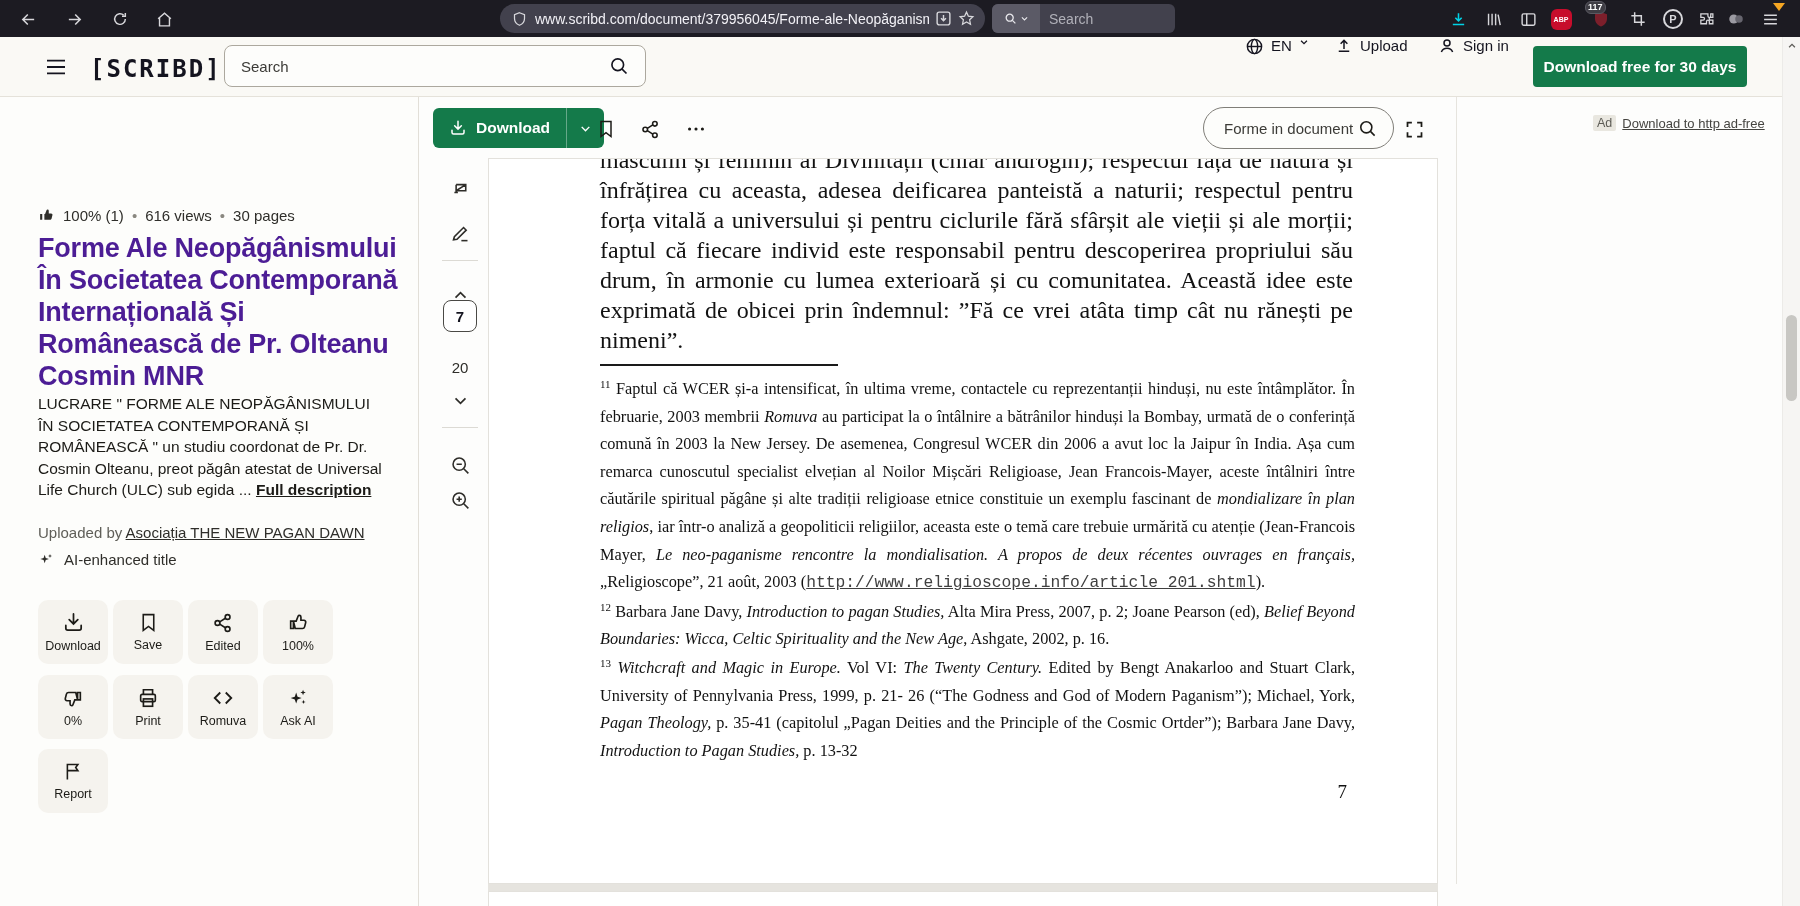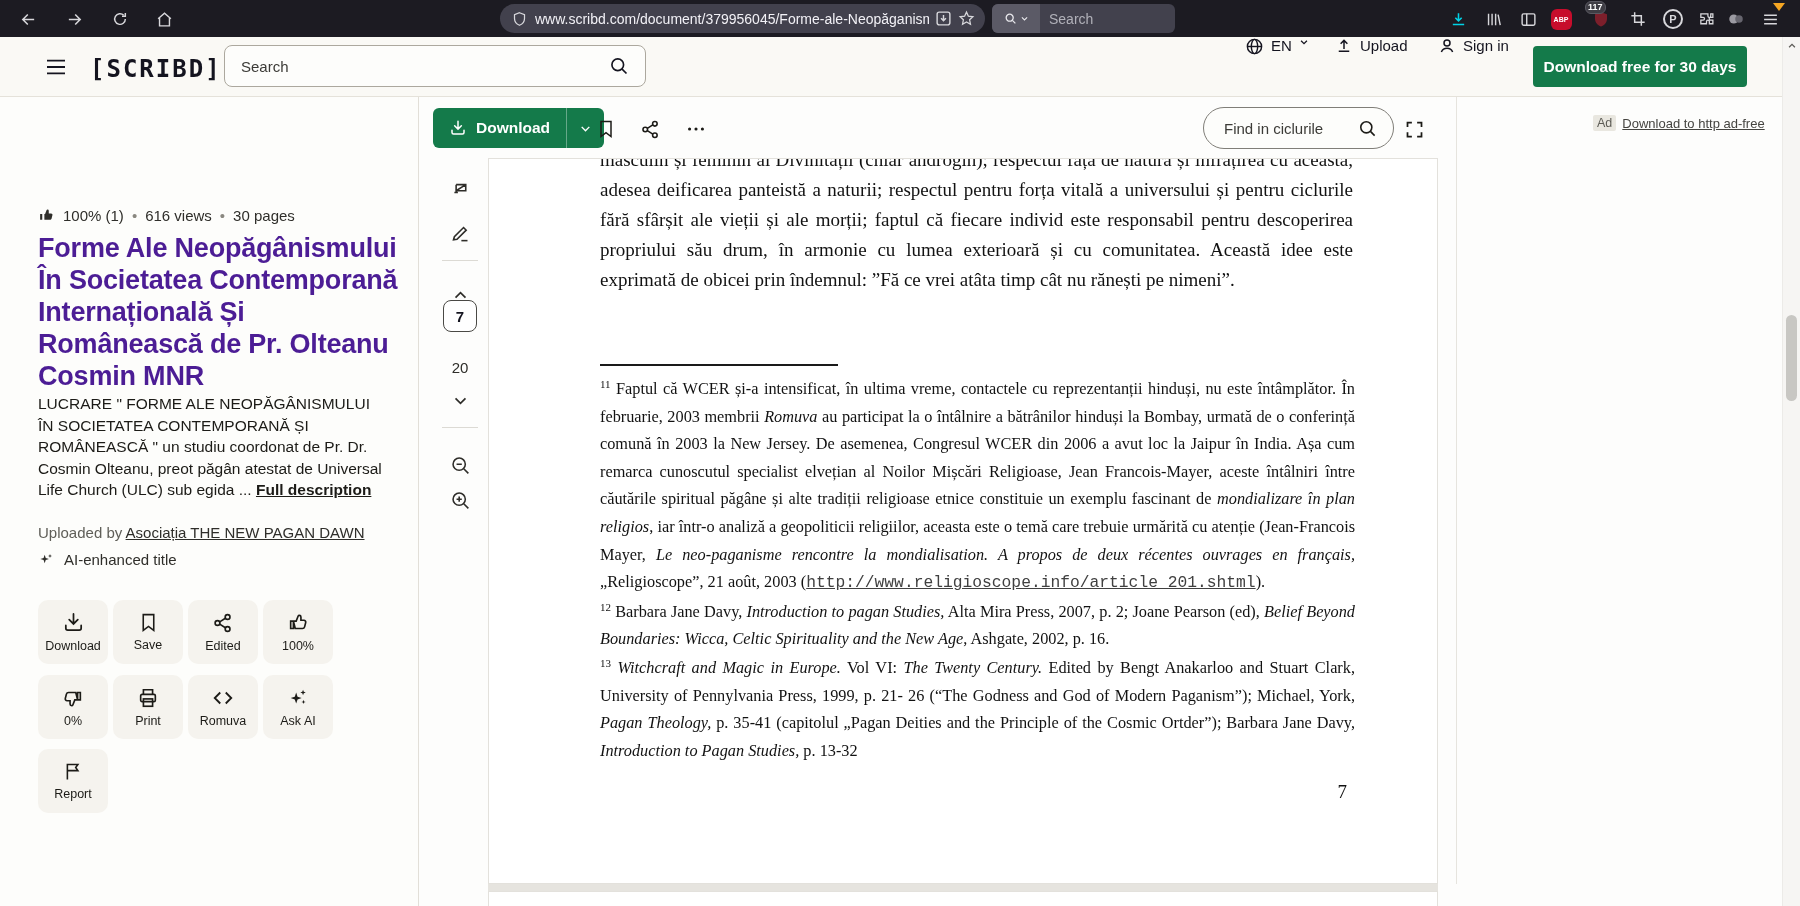--- a/index.html
+++ b/index.html
@@ -81,21 +81,21 @@
     border-radius:21px; background:#fdfdfb; display:flex; align-items:center; }
   #findbox .ph { font-size:15px; color:#3c3b37; margin-left:20px; flex:1; }
   #addiv { position:absolute; left:1456px; top:97px; width:1px; height:787px; background:#e6e4de; }
   #adrow { position:absolute; left:1593px; top:115px; display:flex; align-items:center; gap:6px; }
   #adrow .adtag { background:#e9e7e0; color:#5c5b55; font-size:12.5px; padding:1px 4px; border-radius:2px; }
   #adrow a { font-size:13px; color:#454440; text-decoration:underline; cursor:pointer; }
 
   
   #page { position:absolute; left:488px; top:158px; width:950px; height:726px; background:#fff;
     border:1px solid #e3e1dc; overflow:hidden; font-family:"Liberation Serif", serif; color:#121212; }
-  #page .body { position:absolute; left:111px; top:-14px; width:753px; font-size:19px; line-height:30px;
+  #page .body { position:absolute; left:111px; top:-14px; width:753px; font-size:24px; line-height:30px;
     text-align:justify; }
   #fnrule { position:absolute; left:111px; top:205px; width:238px; border-top:2px solid #1a1a1a; }
   #fns { position:absolute; left:111px; top:216px; width:755px; font-size:16.3px; line-height:27.6px;
     text-align:justify; }
   #fns .fn { margin-bottom:1px; }
   #fns sup { font-size:11px; line-height:0; }
   .doclink { color:#404040; text-decoration:underline;font-family:Liberation Mono, monospace; }
   #pagenum { position:absolute; right:90px; top:622px; font-size:19px; }
   #gapband { position:absolute; left:488px; top:884px; width:950px; height:7px; background:#e6e4df; }
   #nextpage { position:absolute; left:488px; top:891px; width:950px; height:15px; background:#fff;
@@ -435,21 +435,21 @@
   </div>
   <div class="tbic" style="left:684px">
     <svg width="22" height="22" viewBox="0 0 24 24" fill="currentColor">
         <circle cx="5" cy="12" r="1.7"></circle>
         <circle cx="12" cy="12" r="1.7"></circle>
         <circle cx="19" cy="12" r="1.7"></circle>
       </svg>
   </div>
 
   <div id="findbox">
-    <span class="ph">Find in ciclurile</span>
+    <span class="ph">Forme in document</span>
     <span style="margin-right:16px">
       <svg width="19" height="19" viewBox="0 0 24 24" fill="none" stroke="#1c1b17" stroke-width="2">
           <circle cx="10.5" cy="10.5" r="7"></circle>
           <path d="M15.7 15.7L21 21"></path>
         </svg>
     </span>
   </div>
   <div class="tbic" style="left:1402px">
     <svg width="21" height="21" viewBox="0 0 24 24" fill="none" stroke="currentColor" stroke-width="2">
         <path d="M4 9V4h5M15 4h5v5M20 15v5h-5M9 20H4v-5"></path>

